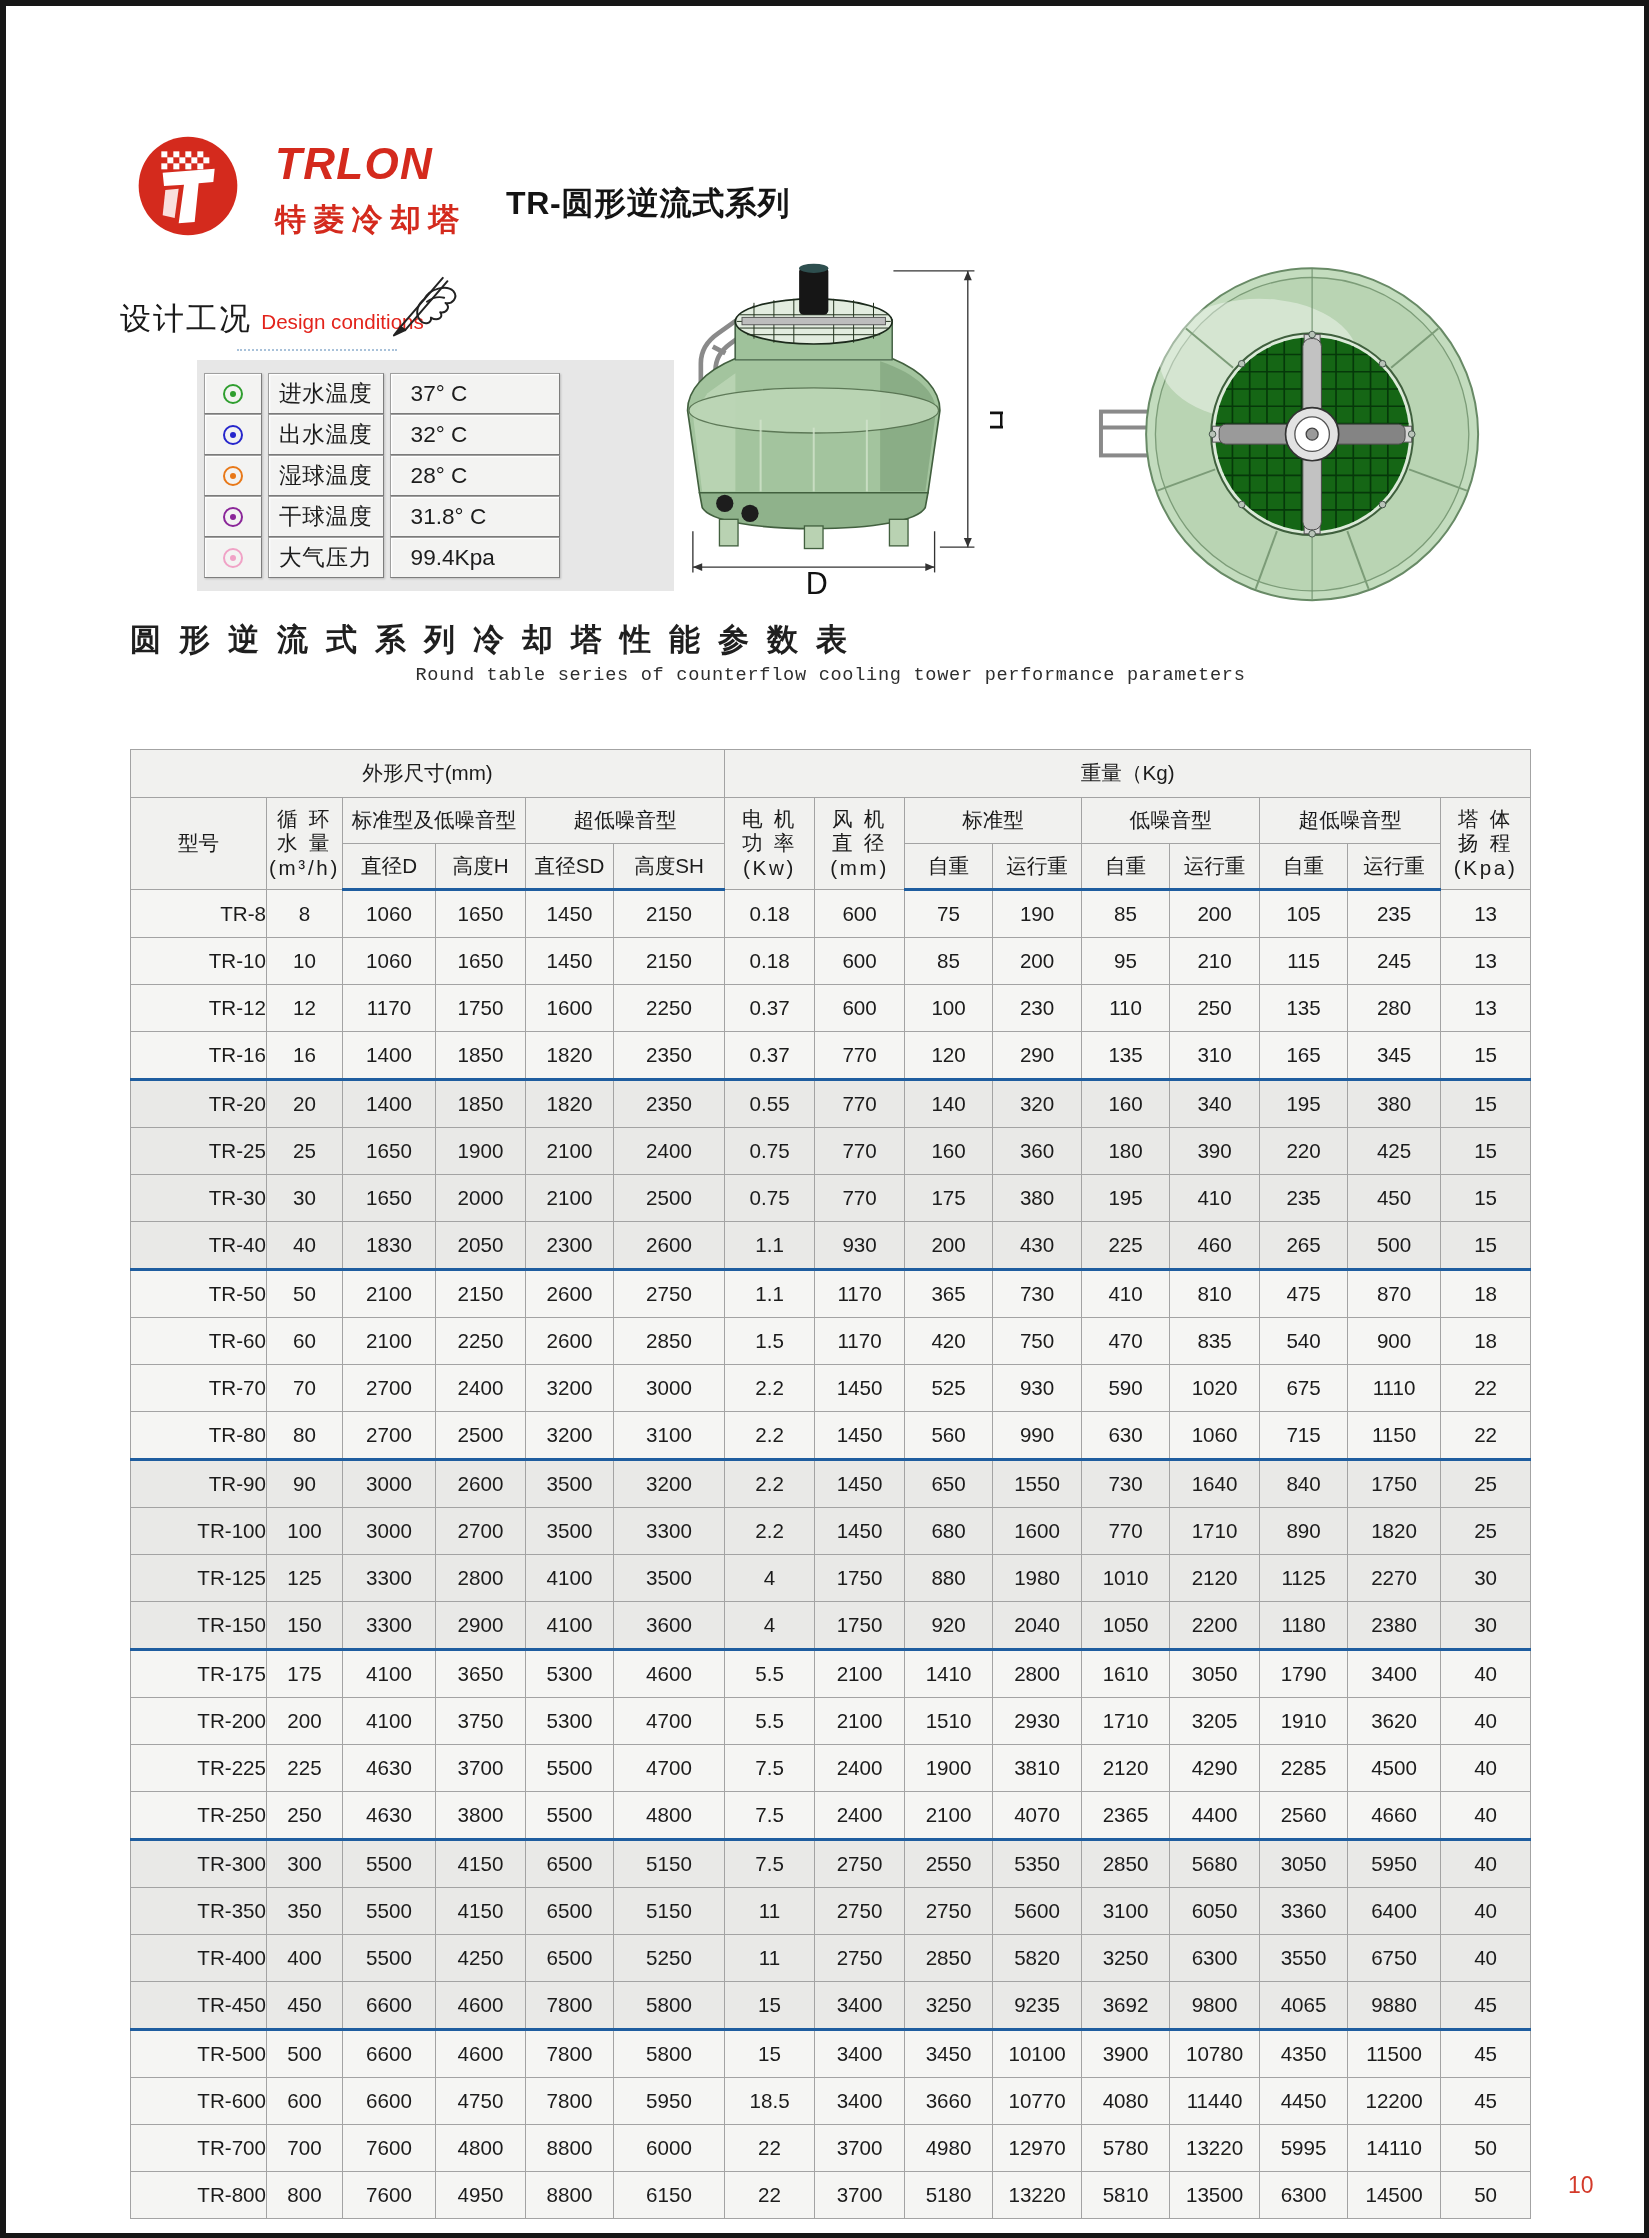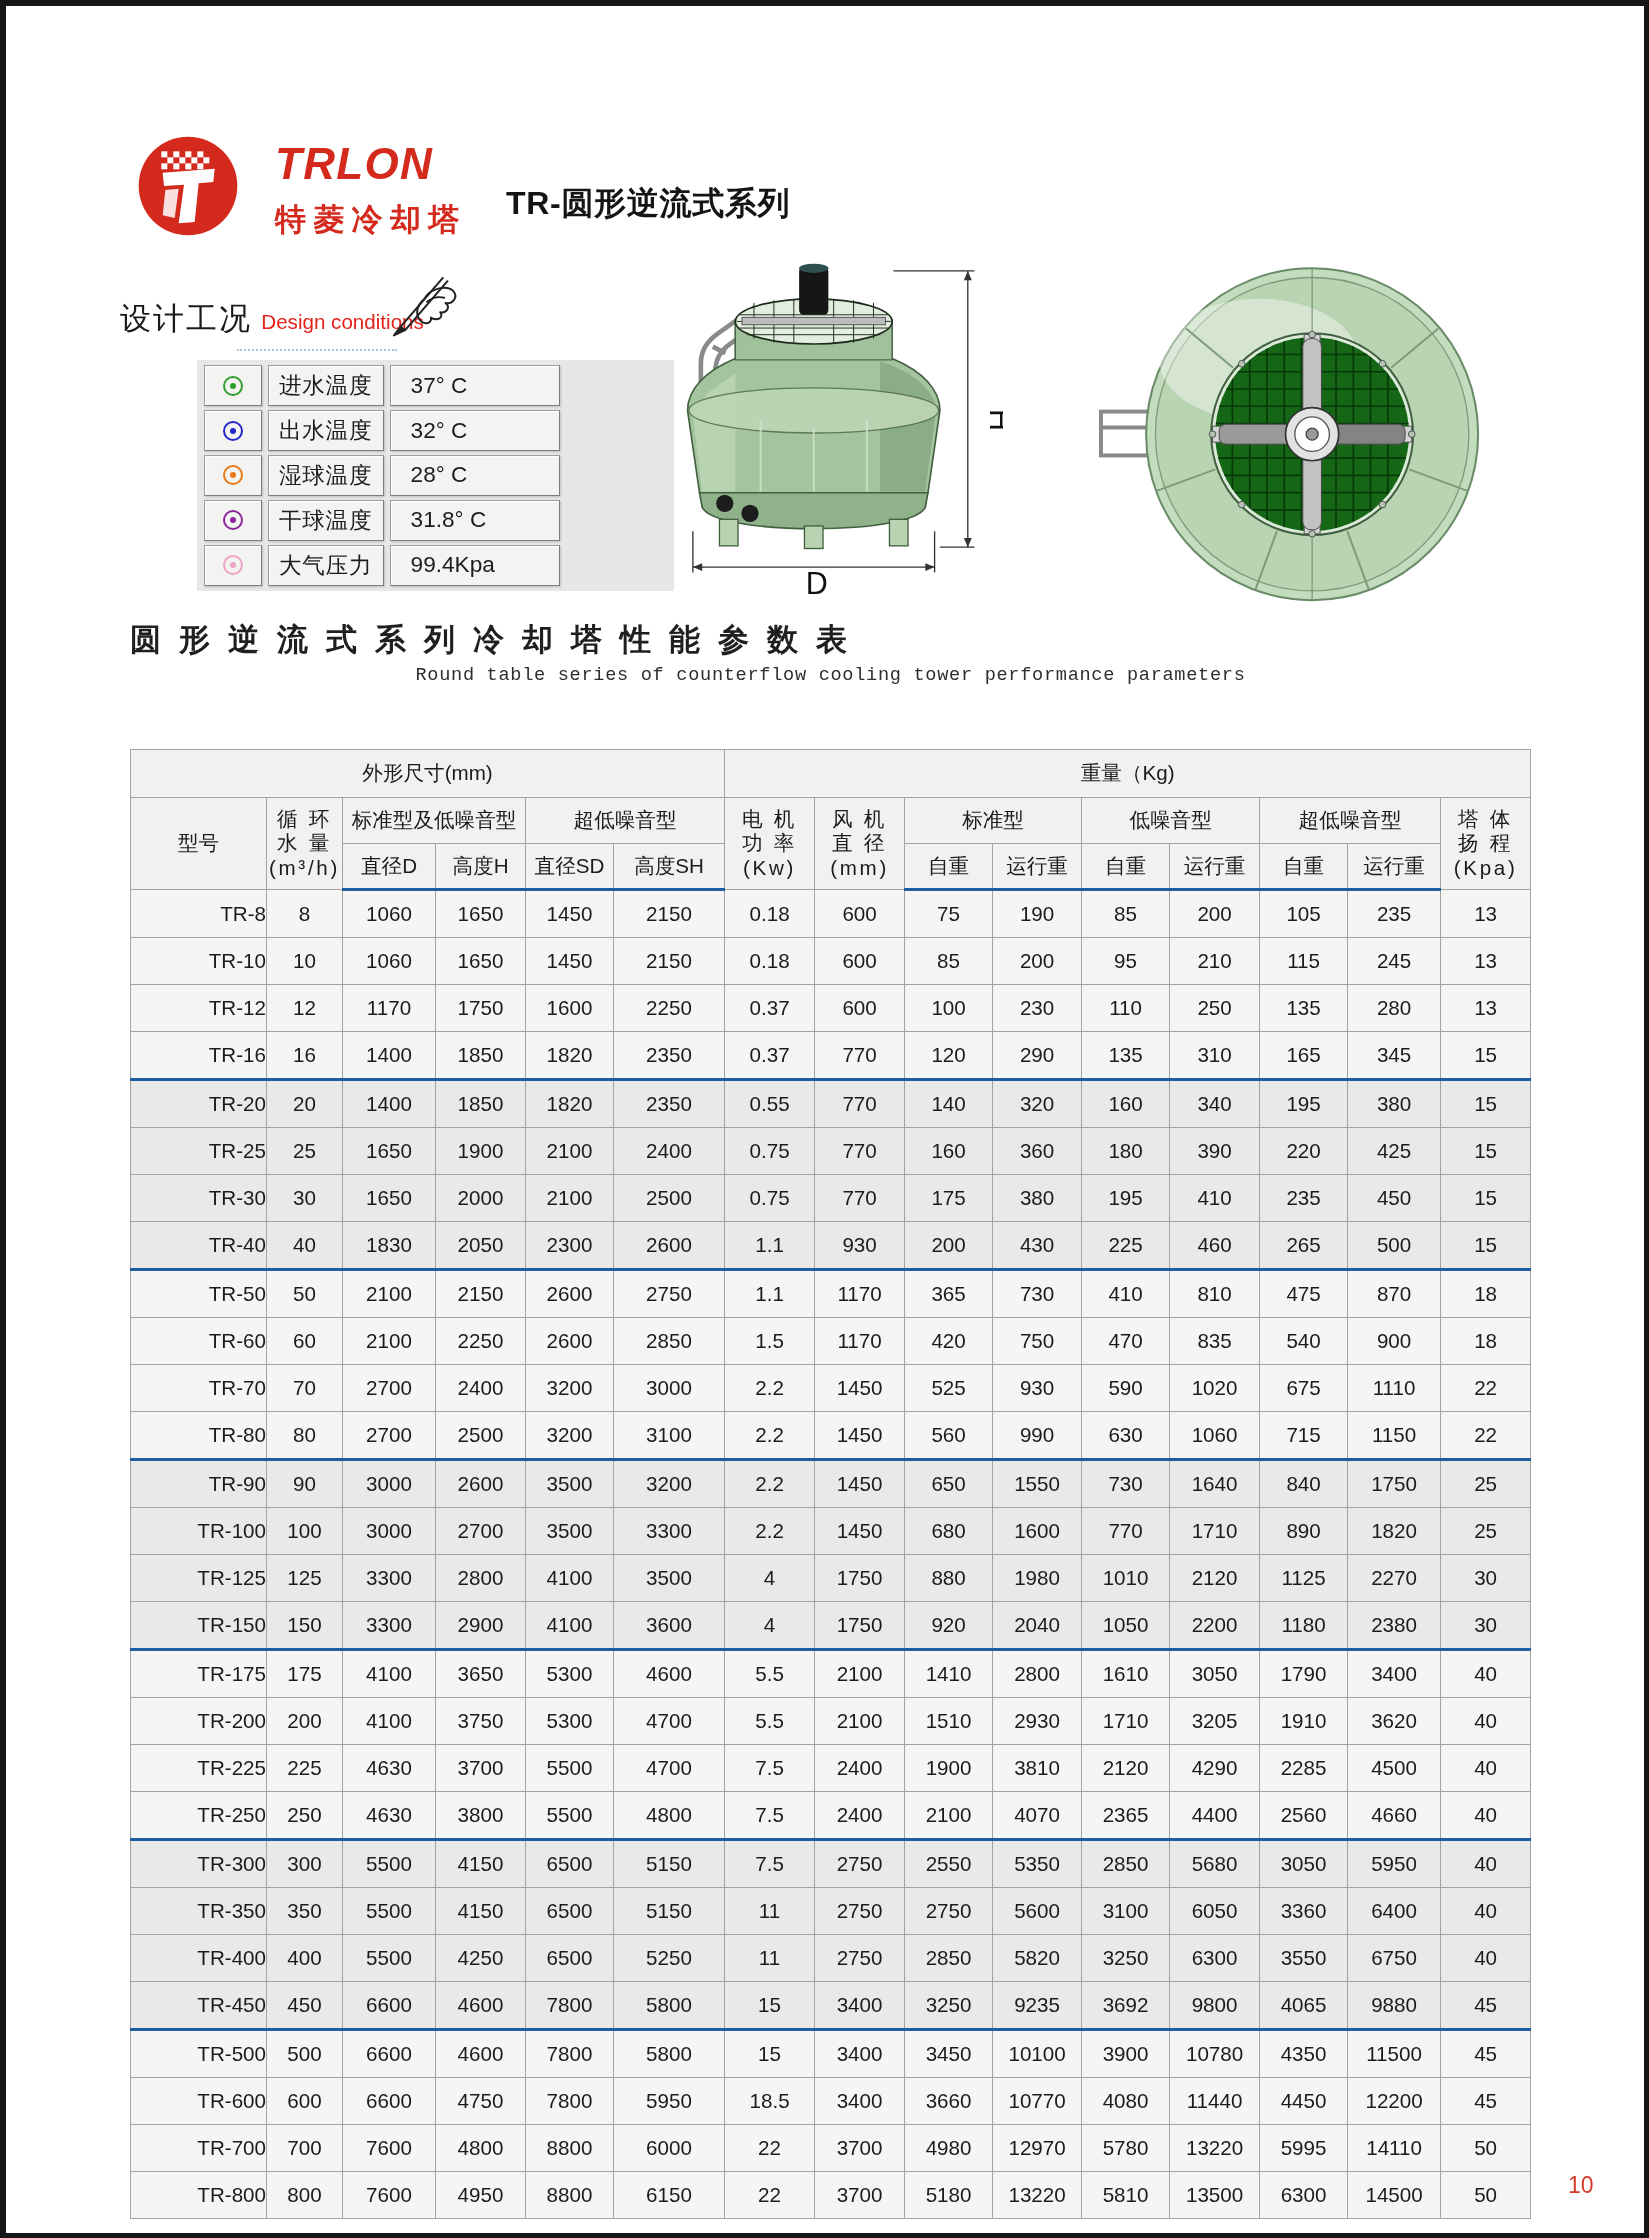--- a/index.html
+++ b/index.html
@@ -14,21 +14,21 @@
   .brand-cn{position:absolute;left:269px;top:193px;font-size:31px;font-weight:800;color:#d42a1d;letter-spacing:7.3px;text-align:center;}
   .page-title{position:absolute;left:500px;top:176px;font-size:32px;font-weight:800;color:#141414;margin:0;letter-spacing:0.7px;}
 
   
   .dc-title{position:absolute;left:114px;top:292px;}
   .dc-title .cn{font-size:31px;color:#1a1a1a;letter-spacing:2px;}
   .dc-title .en{font-size:20.6px;color:#e3231b;margin-left:9.3px;}
   .dc-underline{position:absolute;left:231px;top:343px;width:160px;border-top:2px dotted #a9c2da;}
   .hand-svg{position:absolute;left:380px;top:261px;}
   .dc-panel{position:absolute;left:191px;top:354px;width:477px;height:231px;background:#e7e7e7;
-            box-sizing:border-box;padding:5.3px 6.6px;display:flex;flex-direction:column;justify-content:space-between;}
+            box-sizing:border-box;padding:5.3px 6.6px;display:flex;flex-direction:column;justify-content:center;}
   .dc-row{display:flex;gap:6px;height:41px;}
   .dc-btn{background:#f3f3f2;border:1.3px solid #9f9f9f;border-right-color:#7d7d7d;border-bottom-color:#7d7d7d;
           box-shadow:inset 1.3px 1.3px 0 #ffffff,1.3px 1.3px 2px rgba(0,0,0,.18);
           display:flex;align-items:center;justify-content:center;box-sizing:border-box;}
   .dc-icon-btn{width:58px;}
   .dc-label-btn{width:116px;font-size:22.6px;color:#1c1c1c;letter-spacing:0.7px;}
   .dc-value-btn{width:170px;font-size:22.6px;color:#1c1c1c;justify-content:flex-start;padding-left:20px;}
   .ring{width:16px;height:16px;border:2.7px solid #000;border-radius:50%;display:flex;align-items:center;justify-content:center;}
   .dot{width:6px;height:6px;border-radius:50%;display:block;}
 

